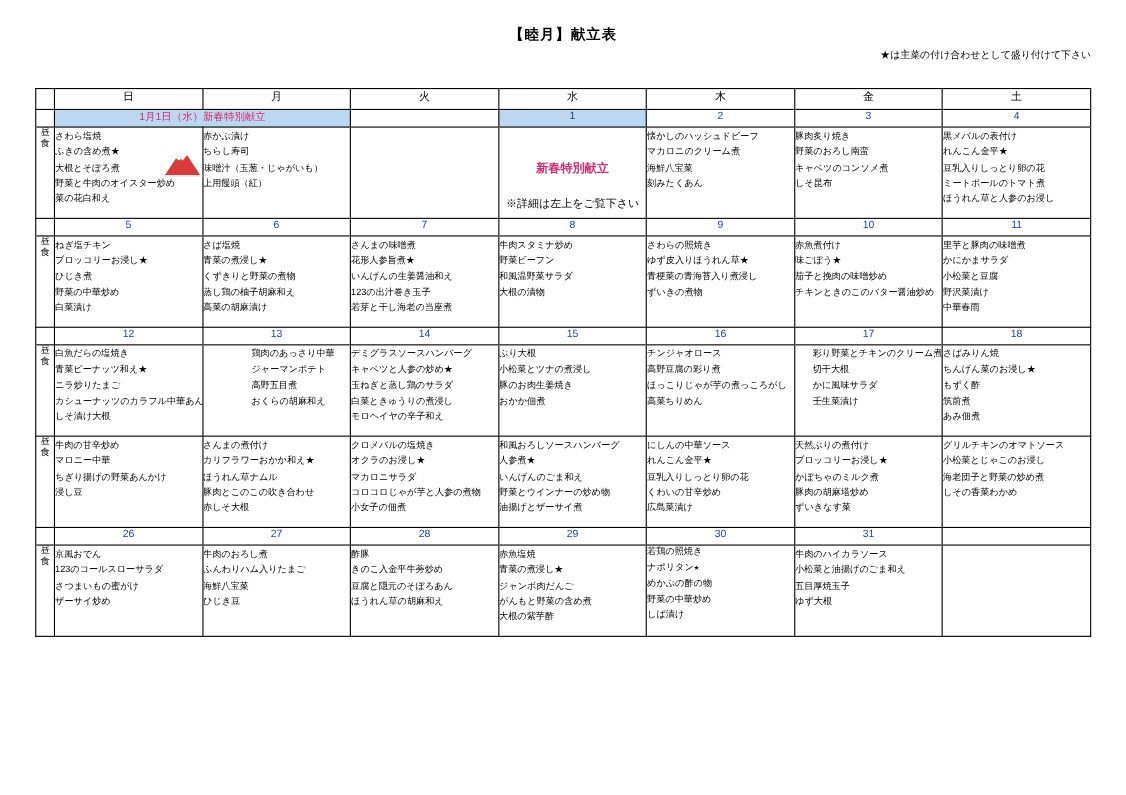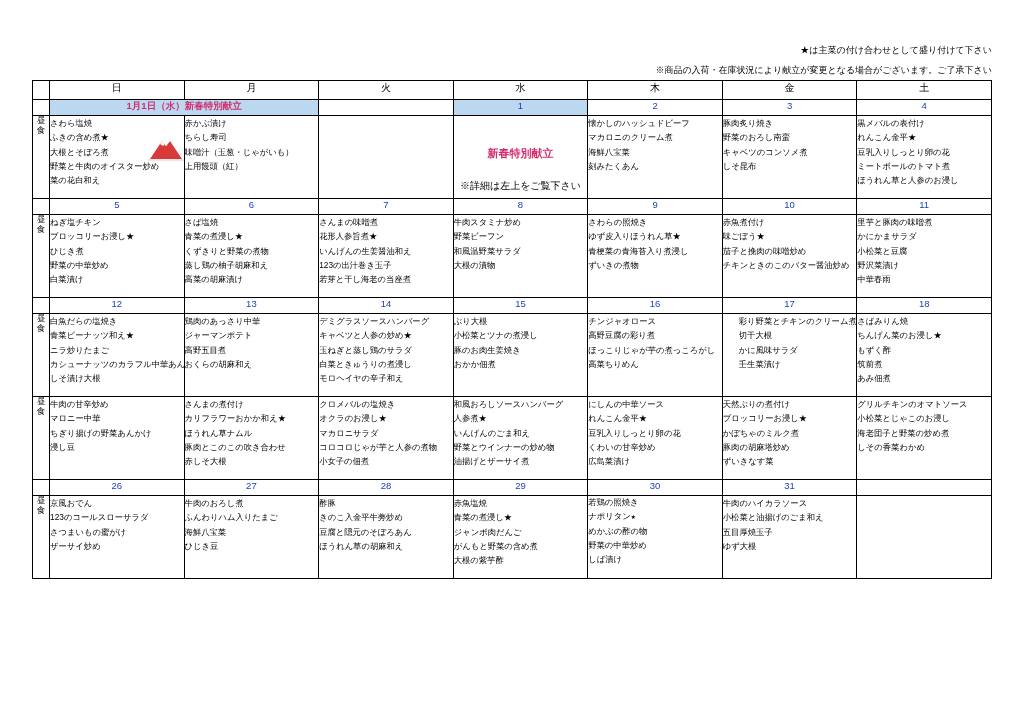--- a/index.html
+++ b/index.html
@@ -49,21 +49,21 @@
     font-size:9.5px;
     text-align:center;
     vertical-align:middle;
     border-bottom:1px dotted #888 !important;
   }
   .daynum.blue-fill{
     background:#bcd8f0;
   }
   .daynum.blue-text{color:#1a3fbf;}
   .special-head{
-    font-size:9.5px;color:#d22d6e;font-weight:bold;text-align:center;
+    font-size:9.5px;color:#d22d6e;font-weight:normal;text-align:center;
   }
 
   .rowlbl{
     width:17px;
     text-align:center;
     vertical-align:middle;
     font-size:8.5px;
     line-height:1.15;
     letter-spacing:0px;
   }
@@ -96,22 +96,22 @@
     width:40px;height:30px;
   }
 
   .empty-cell{height:82px;}
 </style>
 </head>
 <body>
 
 <div class="page">
 
+  <div class="title">【睦月】献立表</div>
   <div class="note1">★は主菜の付け合わせとして盛り付けて下さい</div>
-  <div class="note2">※商品の入荷・在庫状況により献立が変更となる場合がございます。ご了承下さい</div>
 
   <table class="cal">
     <colgroup>
       <col class="col-lbl">
         <col class="col-day">
         <col class="col-day">
         <col class="col-day">
       <col class="col-day">
         <col class="col-day">
         <col class="col-day">
@@ -263,21 +263,21 @@
             <span>昼</span>
             <span>食</span>
           </td>
           <td class="menu" style="position:relative;">
             <div>白魚だらの塩焼き</div>
             <div>青菜ピーナッツ和え★</div>
             <div>ニラ炒りたまご</div>
             <div>カシューナッツのカラフル中華あん</div>
             <div>しそ漬け大根</div>
           </td>
-          <td class="menu" style="position:relative;">
+          <td class="menu" style="position:relative;padding-left:44px;">
             <div>鶏肉のあっさり中華</div>
             <div>ジャーマンポテト</div>
             <div>高野五目煮</div>
             <div>おくらの胡麻和え</div>
           </td>
           <td class="menu" style="position:relative;">
             <div>デミグラスソースハンバーグ</div>
             <div>キャベツと人参の炒め★</div>
             <div>玉ねぎと蒸し鶏のサラダ</div>
             <div>白菜ときゅうりの煮浸し</div>

